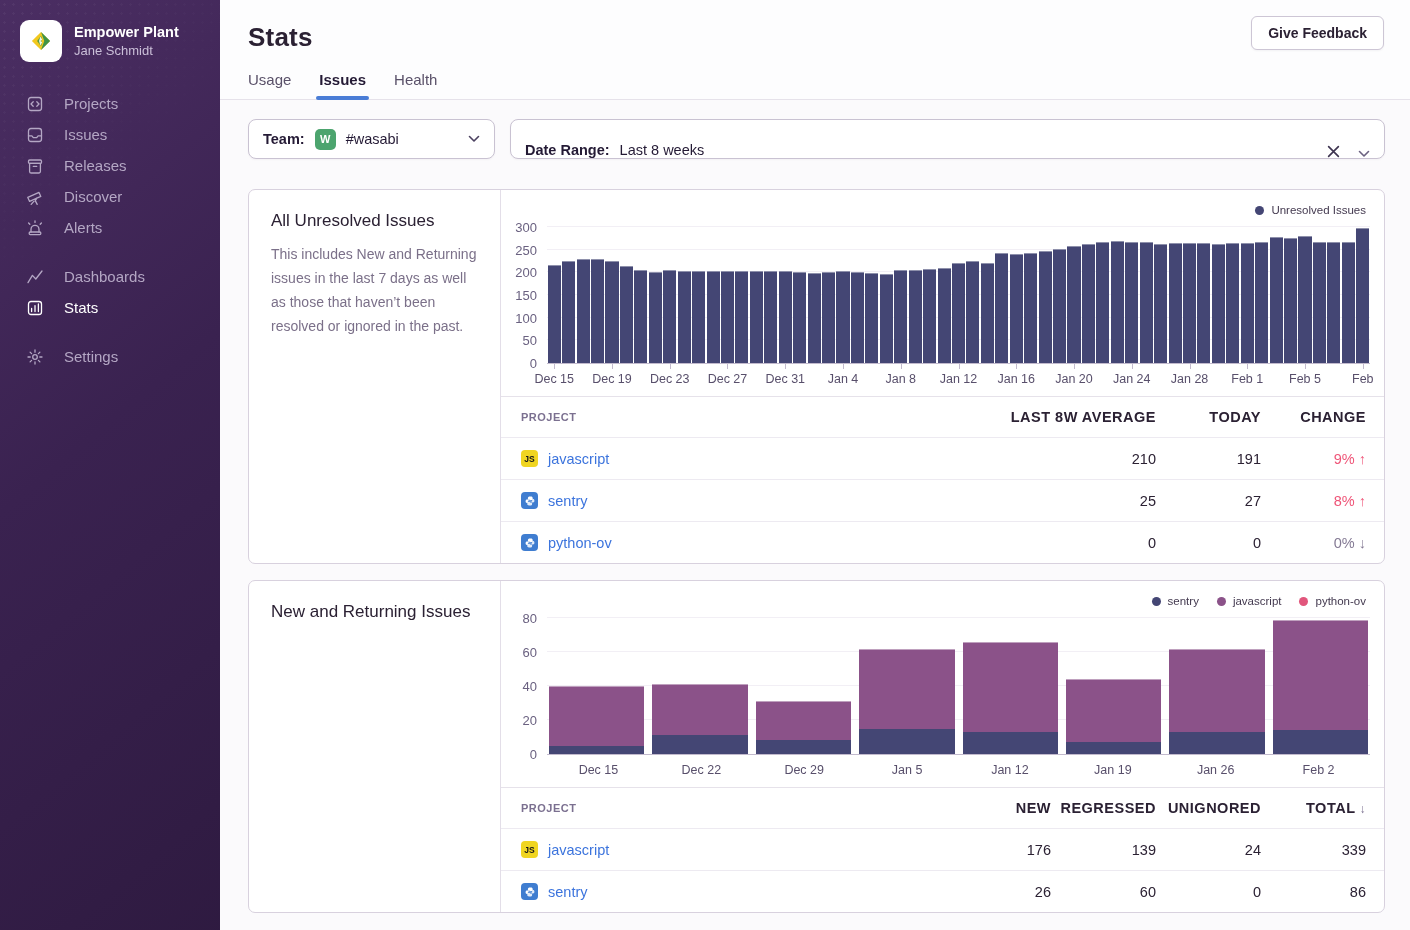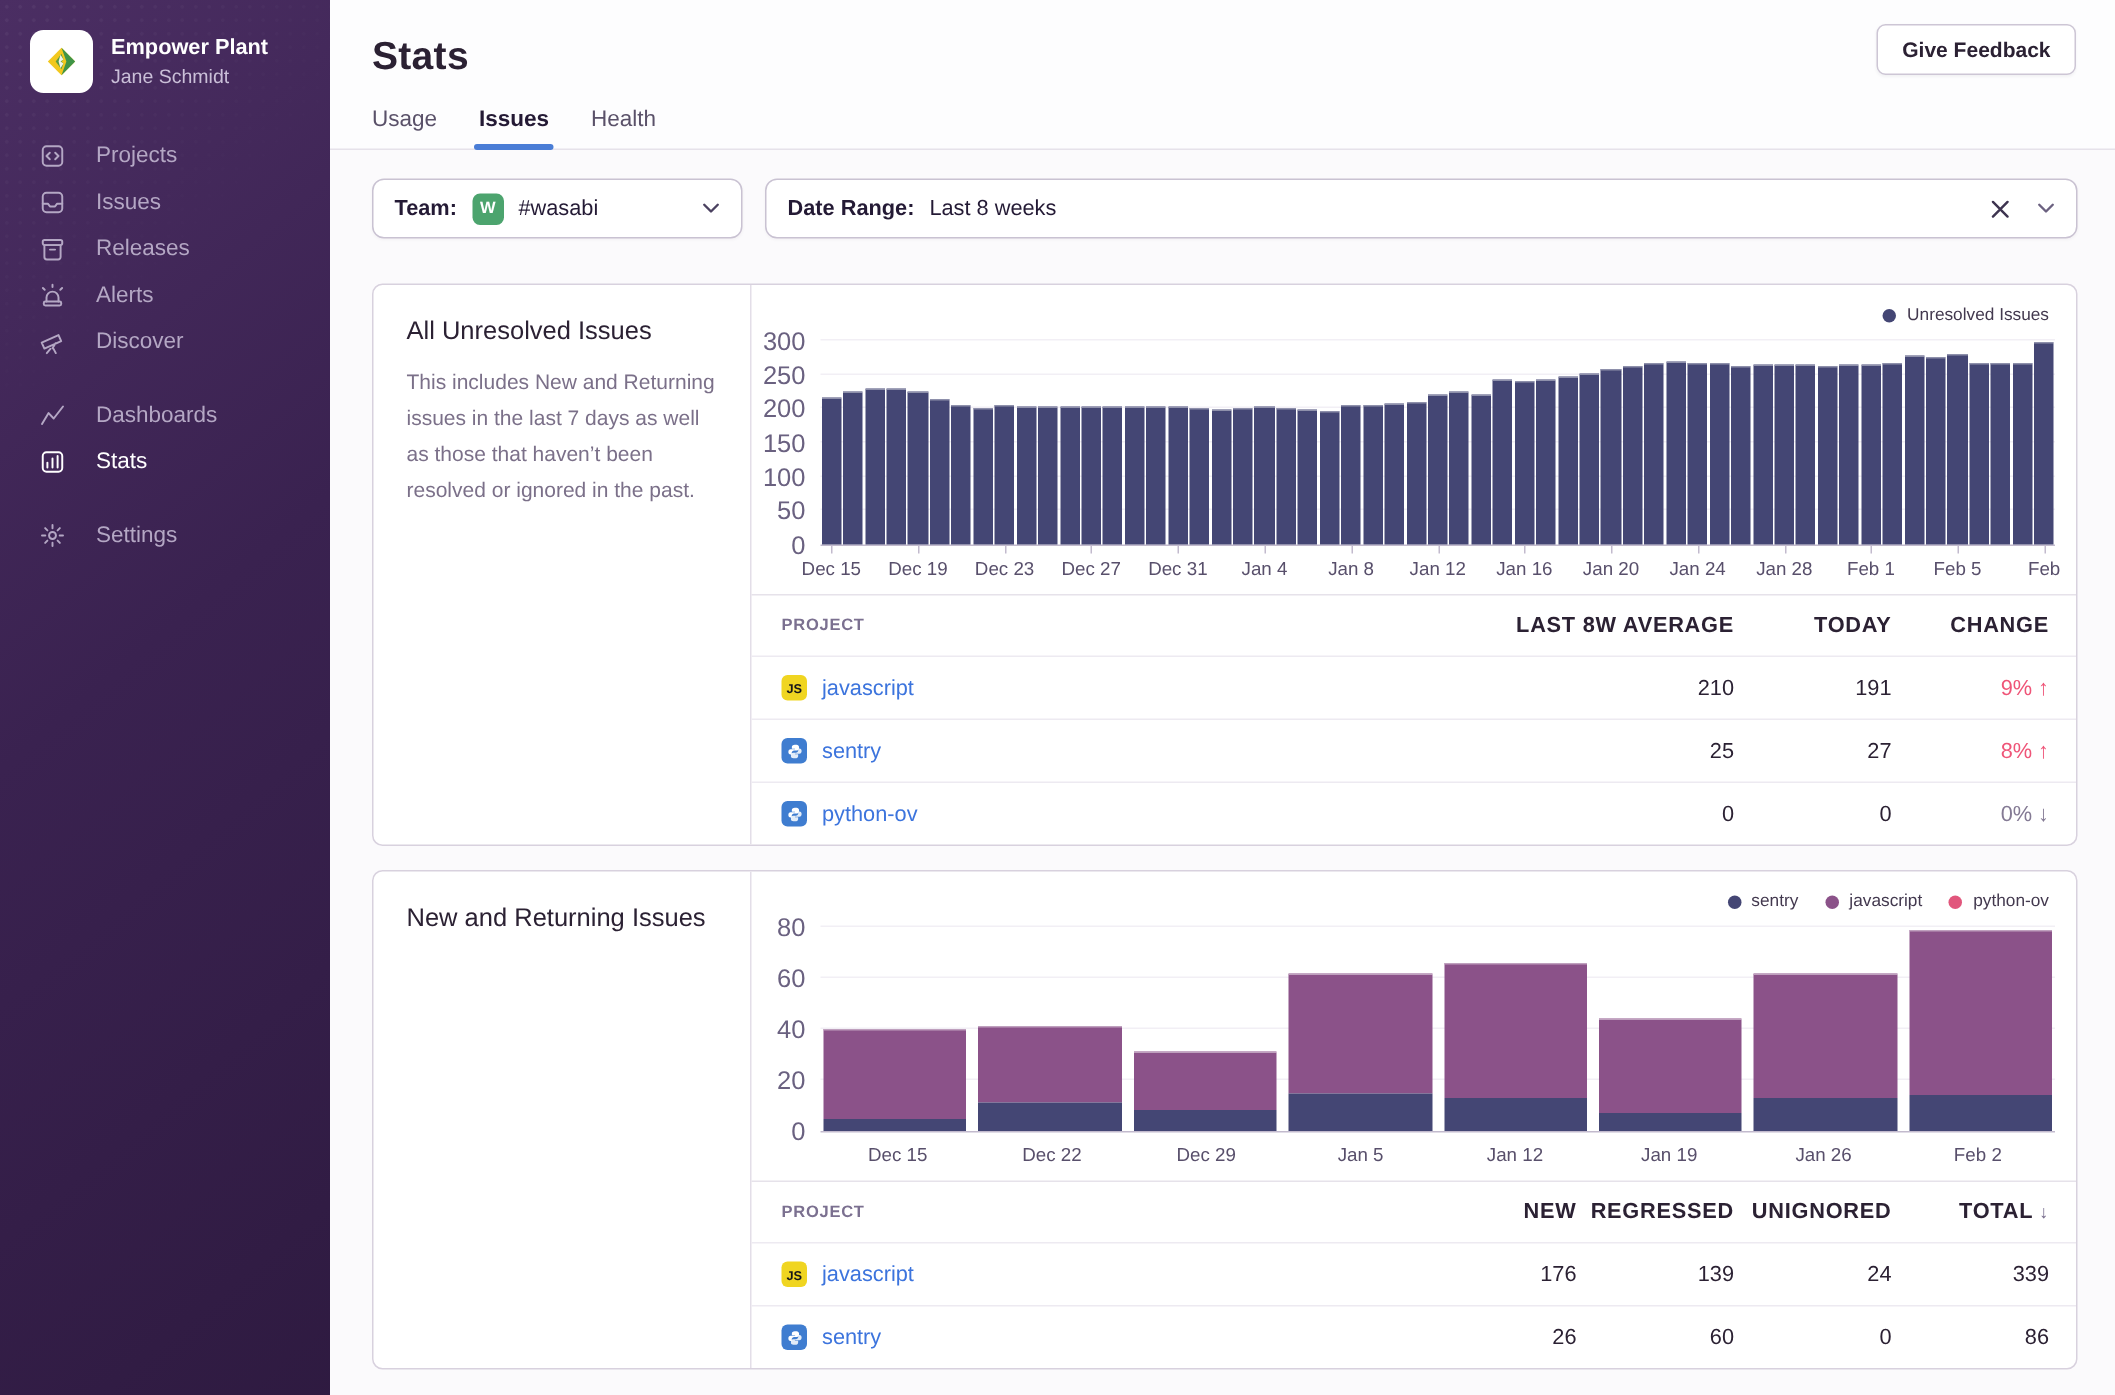--- a/index.html
+++ b/index.html
@@ -33,21 +33,21 @@
   .tabs { display:flex; gap:28px; margin-top:18px; }
   .tab { font-size:15px; color:#5a5169; padding-bottom:11px; position:relative; cursor:pointer; }
   .tab.active { color:#241a35; font-weight:700; }
   .tab.active::after { content:''; position:absolute; left:-3px; right:-3px; bottom:-1px; height:4px; background:#4a7dd6; border-radius:3px; }
 
   .content { padding:19px 25px 0 28px; }
   .filter-row { display:flex; gap:15px; margin-bottom:30px; }
   .select { height:40px; background:#fff; border:1px solid #c9c2d2; border-radius:8px; display:flex; align-items:center;
     padding:0 14px; gap:10px; font-size:14.5px; color:#241a35; cursor:pointer; box-shadow:0 1px 2px rgba(43,33,51,.04); }
   .team-select { width:247px; }
-  .date-select { flex:1; }
+  .date-select { flex:1;align-items:flex-end; }
   .flabel { font-weight:700; }
   .team-avatar { width:21px; height:21px; border-radius:5px; background:#4ca46e; color:#fff; font-size:11px; font-weight:700;
     display:flex; align-items:center; justify-content:center; }
   .spacer { flex:1; }
   .icon-btn { display:flex; align-items:center; }
   .chev { margin-left:auto; display:flex; align-items:center; }
   .date-select .chev { margin-left:0; }
 
   
   .panel { background:#fff; border:1px solid #d8d1de; border-radius:7px; display:flex; margin-bottom:16px; overflow:hidden; }
@@ -56,21 +56,21 @@
   .panel-info p { font-size:14px; line-height:24px; color:#7b7089; }
   .panel-main { flex:1; min-width:0; }
 
   
   .chart { padding:12px 14px 6px 0; }
   .chart-legend { display:flex; justify-content:flex-end; gap:18px; height:16px; align-items:center; padding-right:4px; }
   .legend-item { display:flex; gap:7px; align-items:center; font-size:11.5px; color:#43394f; cursor:pointer; }
   .legend-dot { width:9px; height:9px; border-radius:50%; }
   .chart-body { display:flex; margin-top:10px; }
   .ygutter { width:46px; position:relative; height:136px; flex-shrink:0; }
-  .ylab { position:absolute; right:10px; font-size:17px; line-height:12px; color:#6a6180; }
+  .ylab { position:absolute; right:10px; font-size:13px; line-height:12px; color:#6a6180; }
   .plot { flex:1; height:136px; position:relative; border-bottom:1px solid #c2bacd; }
   .gridline { position:absolute; left:0; right:0; height:1px; background:#f2eff5; }
   .bars { position:absolute; left:0; right:0; top:0; bottom:0; display:flex; align-items:flex-end; }
   .bar { flex:1; margin:0 .7px; background:#444674; box-shadow:inset 0 1px 0 rgba(255,255,255,.4); }
   .xrow { position:relative; height:26px; margin-left:46px; margin-right:0; }
   .xtick { position:absolute; width:1px; height:5px; top:0; background:#c2bacd; }
   .xlab { position:absolute; top:8px; font-size:12.5px; color:#584f6b; transform:translateX(-50%); white-space:nowrap; }
   .bars2 { position:absolute; left:0; right:0; top:0; bottom:0; display:flex; align-items:flex-end; gap:8px; padding:0 2px; }
   .sbar { flex:1; display:flex; flex-direction:column-reverse; }
   .seg { width:100%; }
@@ -132,31 +132,31 @@
           </div>
           <div class="nav-item">
             <svg viewBox="0 0 18 18" fill="none" stroke="currentColor" stroke-width="1.3" stroke-linecap="round" stroke-linejoin="round">
               <rect x="2.5" y="3" width="13" height="3.4" rx="1.2"></rect>
               <path d="M3.6 6.4h10.8v8a1.6 1.6 0 0 1-1.6 1.6H5.2a1.6 1.6 0 0 1-1.6-1.6zM7.3 9.4h3.4"></path>
             </svg>
             <span>Releases</span>
           </div>
           <div class="nav-item">
             <svg viewBox="0 0 18 18" fill="none" stroke="currentColor" stroke-width="1.3" stroke-linecap="round" stroke-linejoin="round">
+              <path d="M1.8 9.4L13 4.4l1.8 4L3.6 13.4zM11 9.8l-2 3.4M7.6 13.6l-2.4 2.8M9.6 13.4l1.6 3"></path>
+            </svg>
+            <span>Discover</span>
+          </div>
+          <div class="nav-item">
+            <svg viewBox="0 0 18 18" fill="none" stroke="currentColor" stroke-width="1.3" stroke-linecap="round" stroke-linejoin="round">
               <path d="M5 13v-2.6a4 4 0 0 1 8 0V13"></path>
               <rect x="3.2" y="13" width="11.6" height="2.6" rx="1"></rect>
               <path d="M9 3.4V1.8M3.8 5.2L2.6 4M14.2 5.2L15.4 4"></path>
             </svg>
             <span>Alerts</span>
-          </div>
-          <div class="nav-item">
-            <svg viewBox="0 0 18 18" fill="none" stroke="currentColor" stroke-width="1.3" stroke-linecap="round" stroke-linejoin="round">
-              <path d="M1.8 9.4L13 4.4l1.8 4L3.6 13.4zM11 9.8l-2 3.4M7.6 13.6l-2.4 2.8M9.6 13.4l1.6 3"></path>
-            </svg>
-            <span>Discover</span>
           </div>
         </div>
         <div class="nav-group">
           <div class="nav-item">
             <svg viewBox="0 0 18 18" fill="none" stroke="currentColor" stroke-width="1.3" stroke-linecap="round" stroke-linejoin="round">
               <path d="M2 14.6L6.4 7.4l3.4 3.6 6.2-8"></path>
             </svg>
             <span>Dashboards</span>
           </div>
           <div class="nav-item active">

